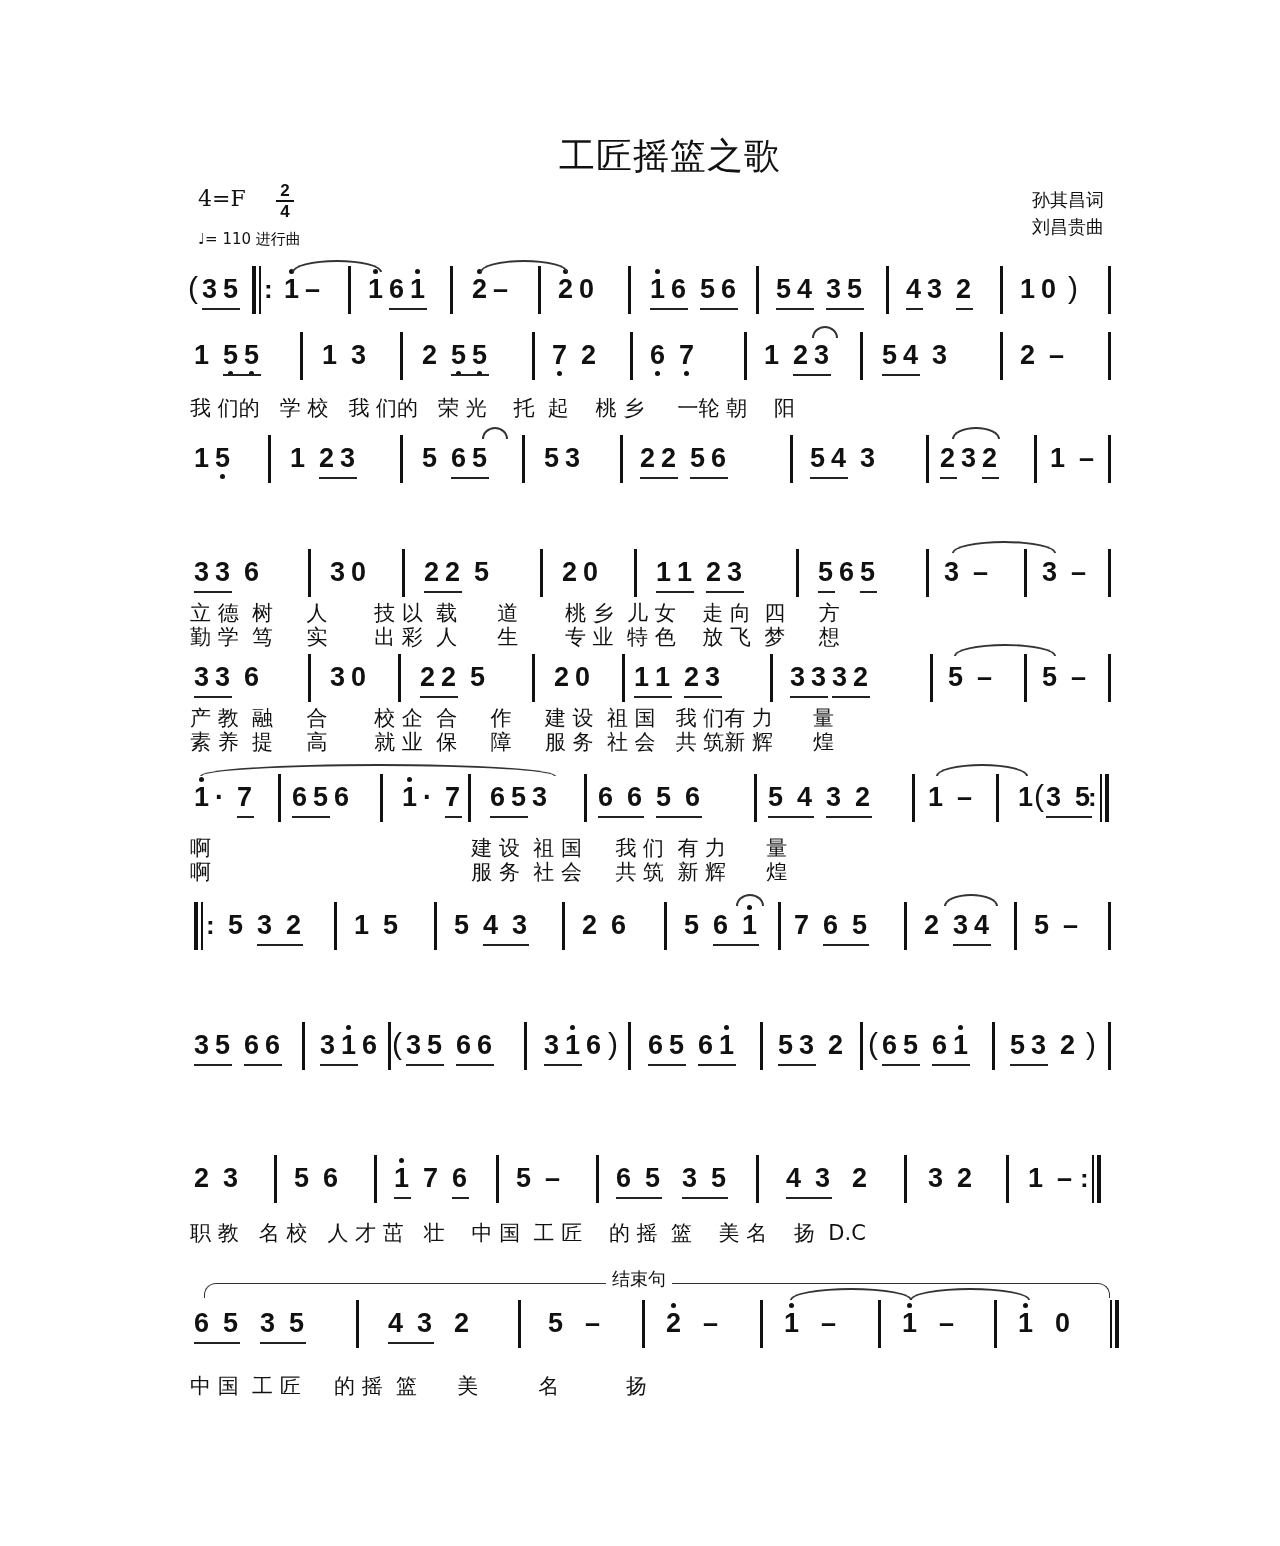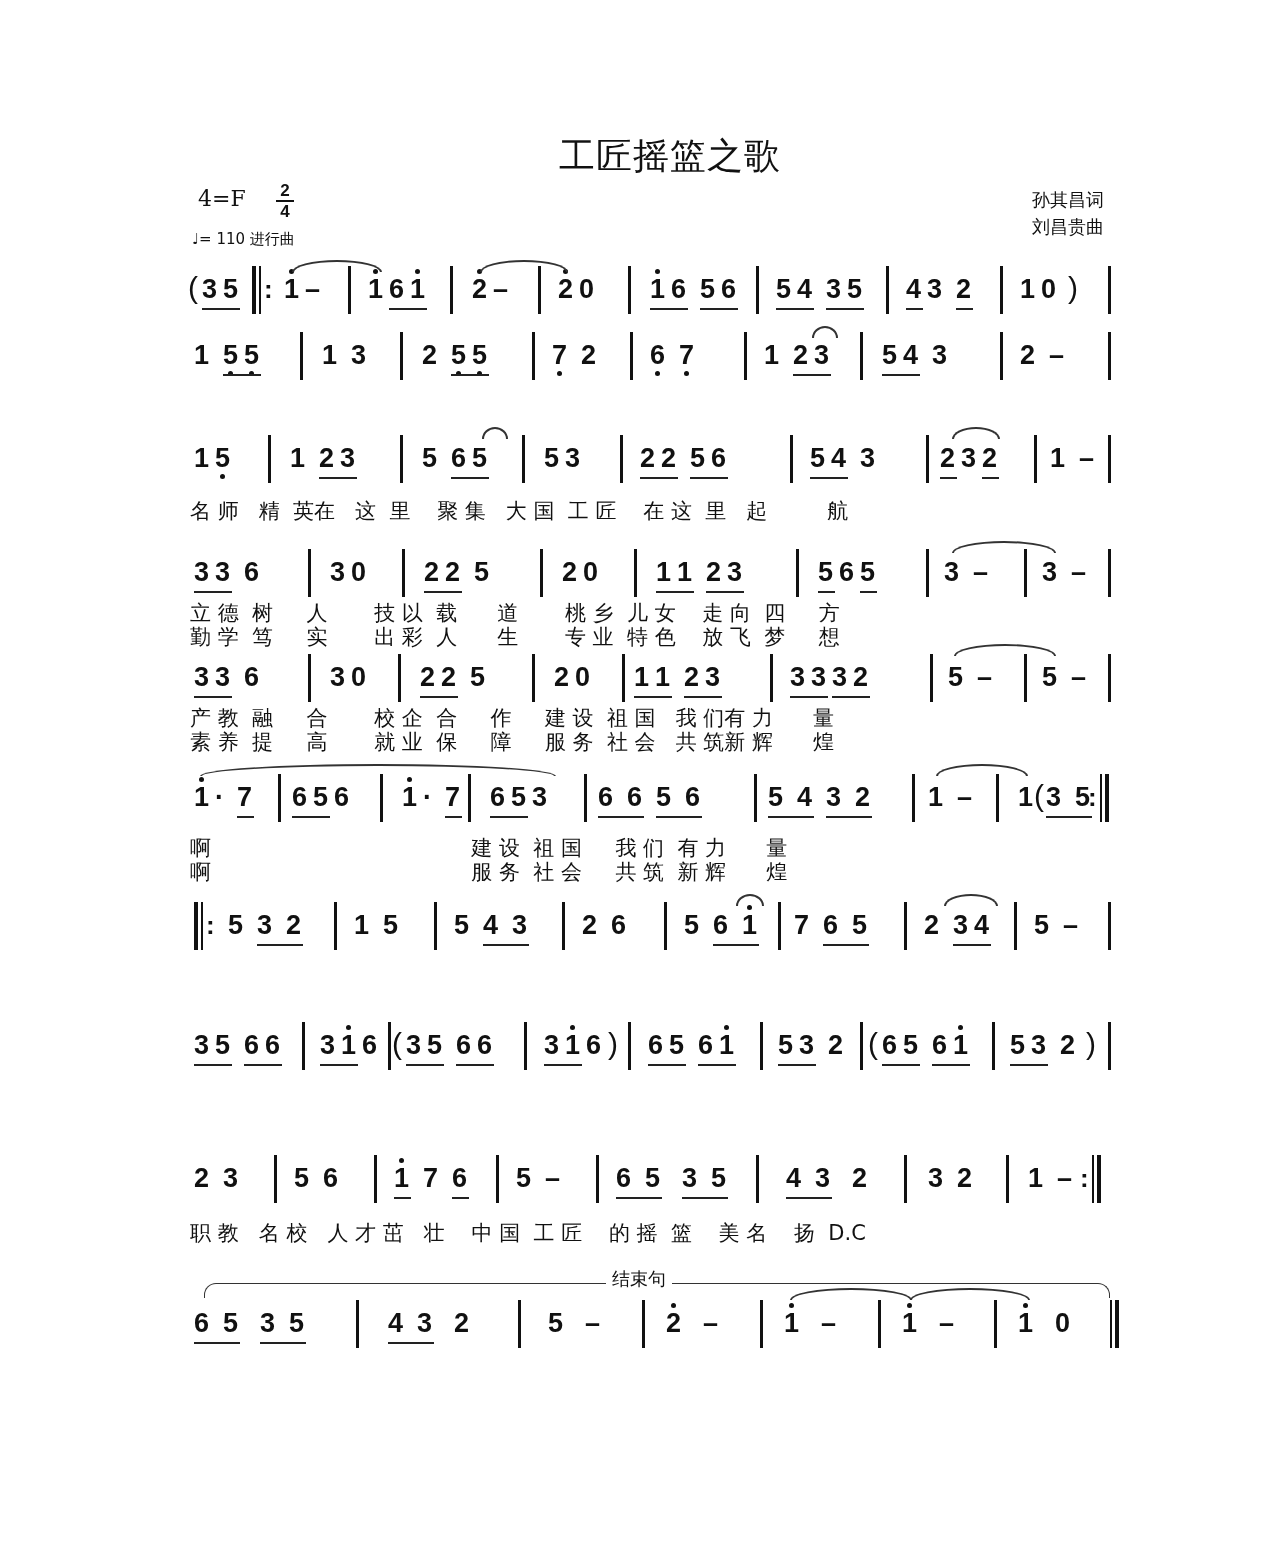--- a/index.html
+++ b/index.html
@@ -1,21 +1,21 @@
 <!DOCTYPE html>
 <html><head>
 <meta charset="utf-8">
 <style>
   html,body{margin:0;padding:0;background:#ffffff;}
   body{width:1280px;height:1546px;position:relative;overflow:hidden;font-family:"Liberation Sans","DejaVu Sans",sans-serif;color:#111;}
   .title{position:absolute;left:0;width:1340px;top:132px;text-align:center;font-family:"DejaVu Serif",serif;font-size:36px;letter-spacing:1px;}
   .key{position:absolute;left:198px;top:186px;font-family:"DejaVu Serif",serif;font-size:22px;}
   .tsig{position:absolute;left:276px;top:182px;font-family:"Liberation Sans",sans-serif;font-weight:bold;font-size:17px;line-height:17px;text-align:center;width:18px;}
   .tsig .bar{display:block;border-top:2px solid #111;margin:1px 0;}
-  .tempo{position:absolute;left:192px;top:230px;font-size:15px;font-family:"DejaVu Sans",sans-serif;}
+  .tempo{position:absolute;left:198px;top:230px;font-size:15px;font-family:"DejaVu Sans",sans-serif;}
   .credits{position:absolute;right:176px;top:186px;font-size:18px;line-height:27px;font-family:"DejaVu Sans",sans-serif;text-align:left;}
   .row{position:absolute;left:188px;width:930px;}
   .m{position:absolute;top:0;height:48px;}
   .n{position:absolute;top:8px;font-size:27px;font-weight:bold;line-height:30px;font-family:"Liberation Sans",sans-serif;}
   .n .d{position:absolute;left:50%;width:5px;height:5px;margin-left:-2.5px;border-radius:50%;background:#111;}
   .n .hi{top:-5px;}
   .n .lo{bottom:-6px;}
   .ul{position:absolute;height:2px;background:#222;top:42px;}
   .bl{position:absolute;top:0;width:3px;height:48px;background:#111;}
   .dbl{position:absolute;top:0;height:48px;width:10px;}
@@ -156,20 +156,21 @@
         <span class="n" style="left: 50px;"><span>3</span></span>
         <div class="ul" style="left: 0px; width: 38px;"></div>
       </div>
       <div class="bl" style="left: 812px;"></div>
       <div class="m" style="left: 832px;">
         <span class="n" style="left: 0px;"><span>2</span></span>
         <span class="n" style="left: 29px;"><span>–</span></span>
       </div>
       <div class="bl" style="left: 920px;"></div>
       <div class="tie" style="left: 624px; top: -6px; width: 22px;"></div>
+      <div class="lyr" style="left: 2px; top: 62px;">我 们的   学 校   我 们的   荣 光    托  起    桃 乡     一轮 朝    阳</div>
     </div>
     <div class="row" style="top: 435px; height: 120px;">
       <div class="m" style="left: 6px;">
         <span class="n" style="left: 0px;"><span>1</span></span>
         <span class="n" style="left: 21px;"><span>5</span><span class="d lo"></span></span>
       </div>
       <div class="bl" style="left: 80px;"></div>
       <div class="m" style="left: 102px;">
         <span class="n" style="left: 0px;"><span>1</span></span>
         <span class="n" style="left: 29px;"><span>2</span></span>
@@ -213,21 +214,20 @@
         <div class="ul" style="left: 42px; width: 17px;"></div>
       </div>
       <div class="bl" style="left: 846px;"></div>
       <div class="m" style="left: 862px;">
         <span class="n" style="left: 0px;"><span>1</span></span>
         <span class="n" style="left: 29px;"><span>–</span></span>
       </div>
       <div class="bl" style="left: 920px;"></div>
       <div class="tie" style="left: 294px; top: -8px; width: 22px;"></div>
       <div class="tie" style="left: 764px; top: -8px; width: 44px;"></div>
-      <div class="lyr" style="left: 2px; top: 62px;">名 师   精  英在   这  里    聚 集   大 国  工 匠    在 这  里   起         航</div>
     </div>
     <div class="row" style="top: 549px; height: 120px;">
       <div class="m" style="left: 6px;">
         <span class="n" style="left: 0px;"><span>3</span></span>
         <span class="n" style="left: 21px;"><span>3</span></span>
         <span class="n" style="left: 50px;"><span>6</span></span>
         <div class="ul" style="left: 0px; width: 38px;"></div>
       </div>
       <div class="bl" style="left: 120px;"></div>
       <div class="m" style="left: 142px;">
@@ -631,17 +631,18 @@
       <div class="m" style="left: 830px;">
         <span class="n" style="left: 0px;"><span>1</span><span class="d hi"></span></span>
         <span class="n" style="left: 37px;"><span>0</span></span>
       </div>
       <div class="dbl" style="left: 918px;">
         <i style="left: 4px; width: 2px;"></i>
         <i style="left: 9px; width: 4px;"></i>
       </div>
       <div class="tie" style="left: 602px; top: -12px; width: 118px;"></div>
       <div class="tie" style="left: 722px; top: -12px; width: 116px;"></div>
+      <div class="lyr" style="left: 2px; top: 72px;">中 国  工 匠     的 摇  篮      美         名          扬</div>
     </div>
   </div>
 
 <div class="bracket"></div>
 <div class="bracket-label">结束句</div>
 
 </body></html>

